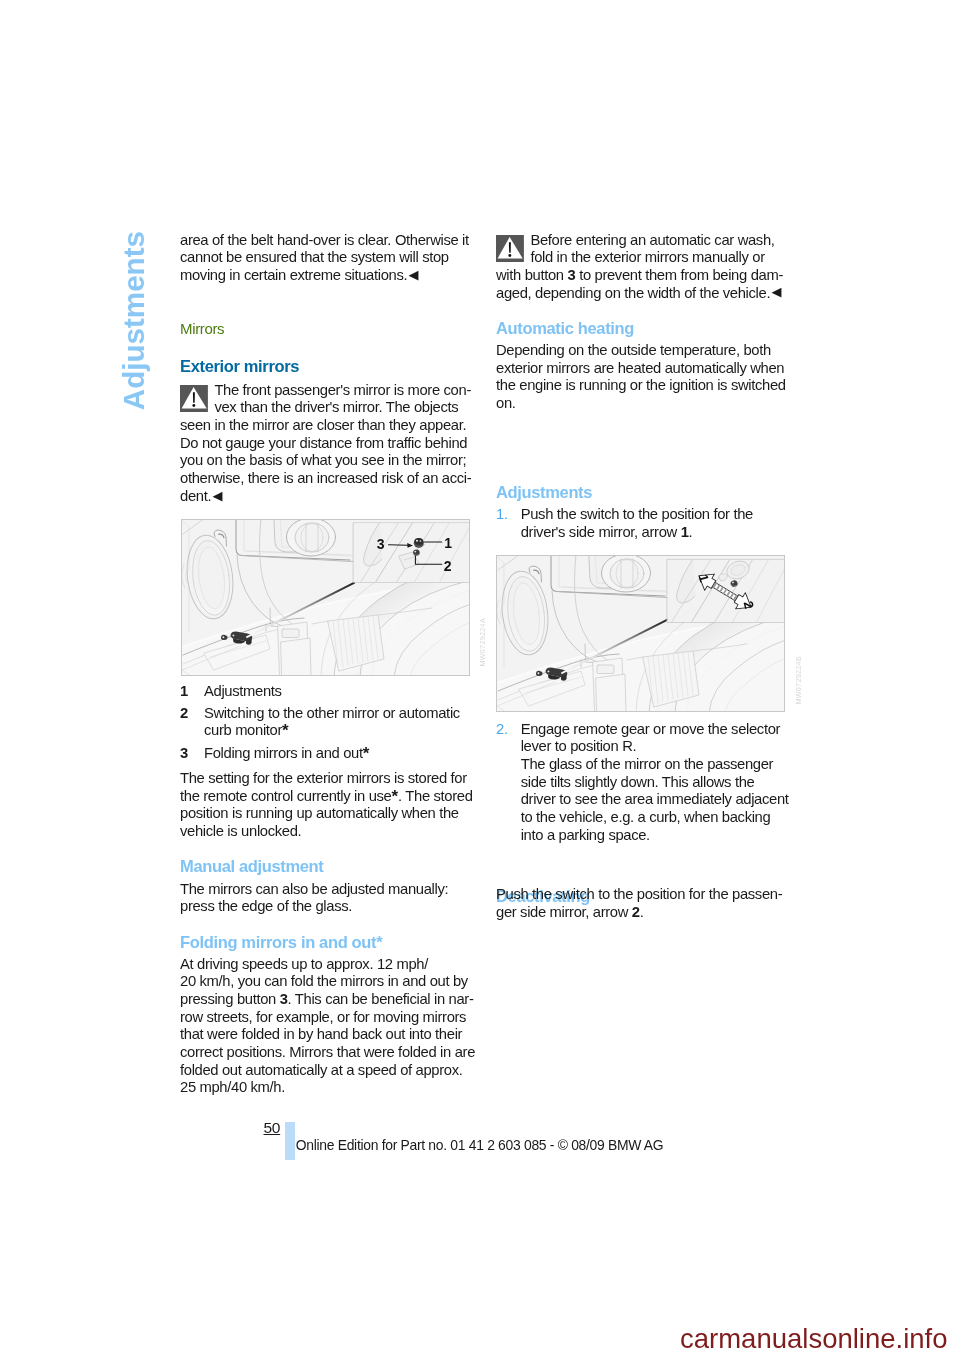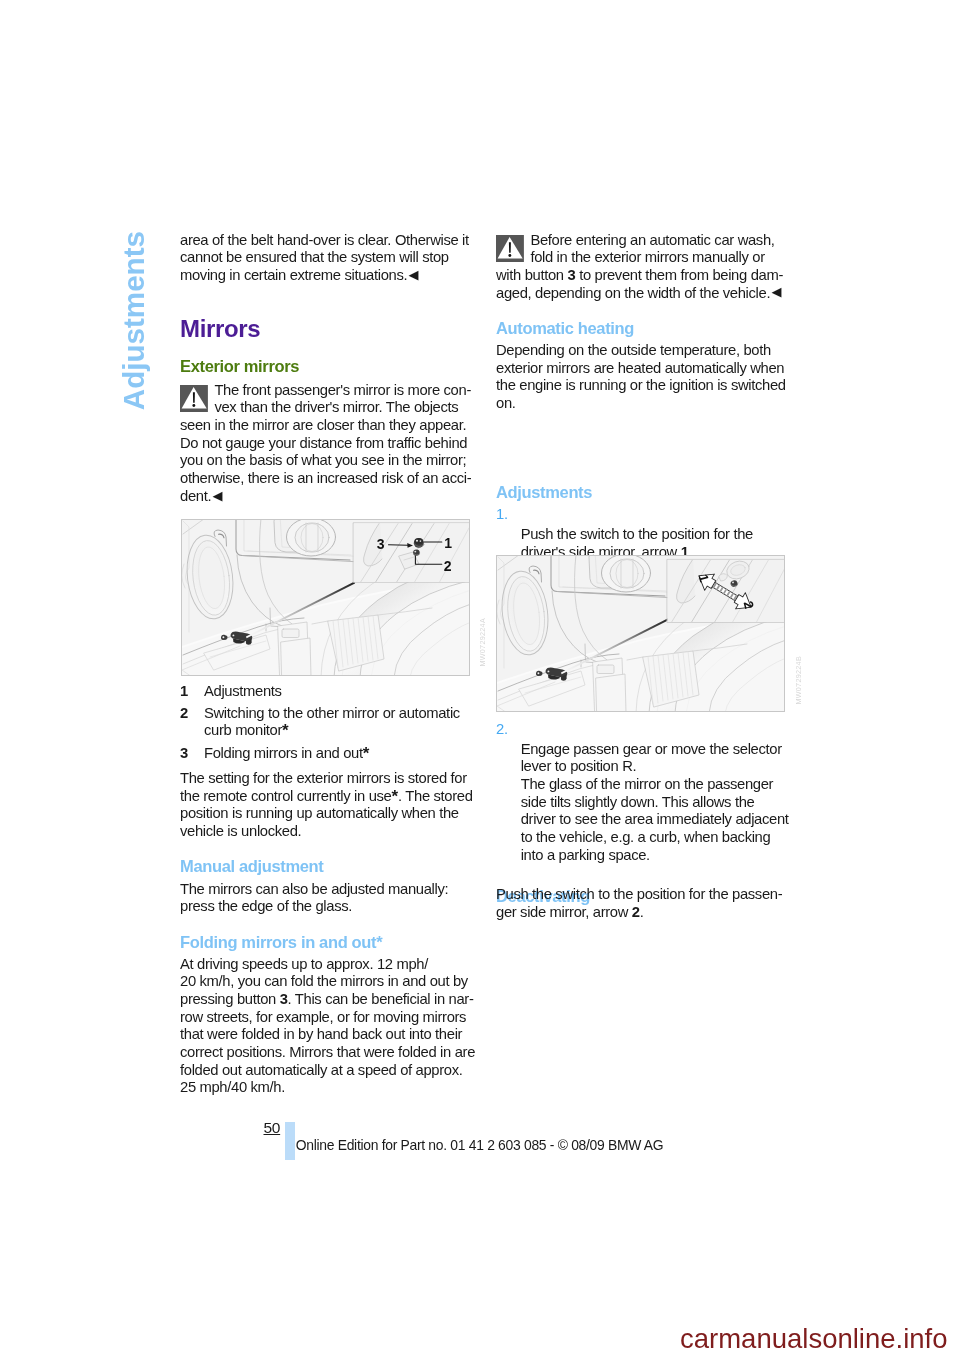--- a/index.html
+++ b/index.html
@@ -10,33 +10,33 @@
     writing-mode:vertical-rl;transform:rotate(180deg);transform-origin:center;line-height:1;white-space:nowrap;}
 
   .blk{position:absolute;width:297px;font-size:14.8px;letter-spacing:-0.35px;line-height:17.7px;color:#1a1a1a;text-align:left;}
   .L{left:180px;}
   .R{left:496px;}
   p{margin:0;}
   b{font-weight:bold;}
   .star{font-weight:bold;font-size:17px;line-height:0;position:relative;top:1px;letter-spacing:0;}
   .endmark{font-size:13px;position:relative;top:-1.2px;letter-spacing:0;padding-left:1.4px;}
 
-  h2.sec{color:#4c1d95;font-size:24px;letter-spacing:-0.35px;font-weight:bold;margin:0;line-height:22px;}
-  h3.sub{color:#4d7c0f;font-size:16.5px;letter-spacing:-0.35px;font-weight:bold;margin:0;line-height:17.7px;}
+  h2.sec{color:#4d7c0f;font-size:15px;letter-spacing:-0.35px;font-weight:normal;margin:0;line-height:22px;}
+  h3.sub{color:#0369a1;font-size:16.5px;letter-spacing:-0.35px;font-weight:bold;margin:0;line-height:17.7px;}
   h3.sub.light{color:#7fc3f5;}
 
   .warnicon{float:left;width:27.9px;height:27.9px;margin:3px 6.5px 0 0;}
   .warnicon svg{display:block;}
 
   .numrow{display:flex;margin-bottom:4.5px;}
   .numrow>.n{width:24px;flex:0 0 24px;font-weight:bold;}
   .numrow>.t{flex:1 1 auto;}
   .steprow{display:flex;}
   .steprow>.n{width:24.7px;flex:0 0 24.7px;color:#46a9f2;}
-  .steprow>.t{flex:1 1 auto;margin-top:20px;}
+  .steprow>.t{flex:1 1 auto;}
 
   .fig{position:absolute;width:289px;height:157px;border:1px solid #c7c7c7;background:#fff;overflow:hidden;box-sizing:border-box;}
   .fig svg{display:block;width:289px;height:157px;}
   .figcode{position:absolute;color:#d8d8d8;font-size:7.2px;writing-mode:vertical-rl;transform:rotate(180deg);
            letter-spacing:0.3px;line-height:1;white-space:nowrap;}
 
   .pgnum{position:absolute;left:263.5px;top:1120px;font-size:15.5px;letter-spacing:-0.3px;color:#1a1a1a;line-height:1;text-decoration:underline;}
   .pgbar{position:absolute;left:285.2px;top:1121.5px;width:10px;height:38.2px;background:#bbdcf9;}
   .foottext{position:absolute;left:295.8px;top:1139px;font-size:13.9px;letter-spacing:-0.3px;color:#1a1a1a;line-height:1;}
   .wm{position:absolute;left:680px;top:1325px;font-size:27.5px;color:#7f1d1d;line-height:1;}
@@ -404,21 +404,21 @@
     <text x="201.5" y="19.8" font-family="Liberation Sans, sans-serif" font-size="13" font-weight="bold" fill="#111" transform="rotate(75 201.5 19.8)">1</text>
     <text x="246.5" y="46.5" font-family="Liberation Sans, sans-serif" font-size="13" font-weight="bold" fill="#111" transform="rotate(75 246.5 46.5)">2</text>
   </g>
   </g>
 </svg>
 </div>
 <div class="figcode" style="left:794.5px;top:656px">MW0729224B</div>
 <div class="blk R" style="top:720.5px">
       <div class="steprow">
         <span class="n">2.</span>
-        <span class="t"><span>Engage passen gear or move the selector lever to position R.</span><br><span>The glass of the mirror on the passenger side tilts slightly down. This allows the driver to see the area immediately adjacent to the vehicle, e.g. a curb, when backing into a parking space.</span></span>
+        <span class="t"><span>Engage remote gear or move the selector lever to position R.</span><br><span>The glass of the mirror on the passenger side tilts slightly down. This allows the driver to see the area immediately adjacent to the vehicle, e.g. a curb, when backing into a parking space.</span></span>
       </div>
     </div>
 <h3 class="sub light blk R" style="top:888px">Deactivating</h3>
 <div class="blk R" style="top:886px">
       <p><span>Push the switch to the position for the passen­ger side mirror, arrow </span><b>2</b><span>.</span></p>
     </div>
 <div class="pgnum">50</div>
 <div class="pgbar"></div>
 <div class="foottext">Online Edition for Part no. 01 41 2 603 085 - © 08/09 BMW AG</div>
 <div class="wm">carmanualsonline.info</div>

